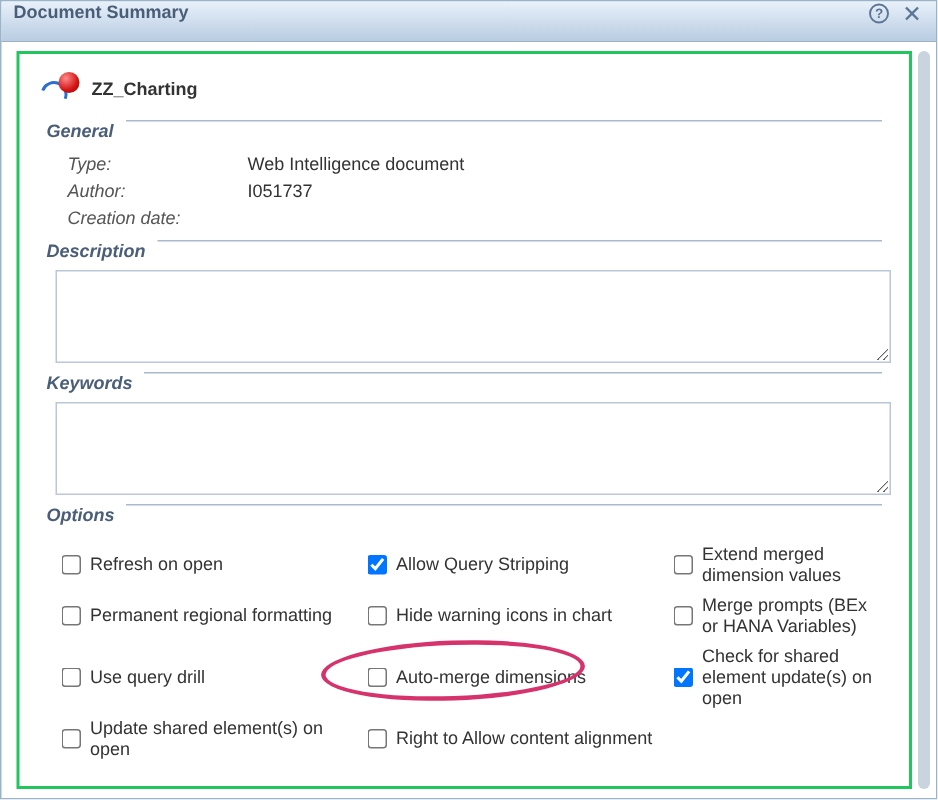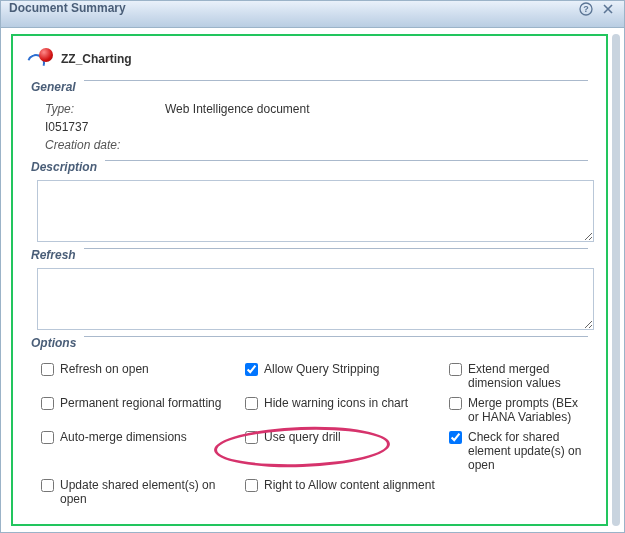--- a/index.html
+++ b/index.html
@@ -16,21 +16,21 @@
   .sphere .ball{position:absolute;right:0;top:0;width:14px;height:14px;border-radius:50%;background:radial-gradient(circle at 35% 30%,#ff8a8a 0%,#d21212 60%,#8a0b0b 100%)}
   .doc-title{font-weight:bold;color:#333}
   .section{margin-top:6px}
   .section-h{display:flex;align-items:flex-start;color:#4a5e78;font-weight:bold;font-style:italic;margin-bottom:6px}
   .section-h .line{flex:1;height:1px;background:#aab9cc;margin-left:8px}
   .kv{display:flex;padding:2px 0 2px 14px}
   .kv .k{width:120px;font-style:italic;color:#555}
   .kv .v{color:#333}
   textarea.box{width:570px;max-width:100%;height:62px;border:1px solid #b9c7d8;resize:both;font-family:inherit;font-size:12px;padding:4px;box-sizing:border-box;display:block;margin:4px 0 0 6px}
   .opts{display:grid;grid-template-columns:200px 200px 1fr;column-gap:4px;row-gap:6px;padding:6px 0 0 10px;position:relative}
-  .opt{display:flex;align-items:flex-start;line-height:14px}
+  .opt{display:flex;align-items:center;line-height:14px}
   .opt input{margin:1px 6px 0 0}
   .highlight{position:absolute;border:3px solid #d6336c;border-radius:50%;pointer-events:none}
   .hl1{left:213px;top:399px;width:170px;height:34px;transform:rotate(-2deg)}
 </style>
 </head>
 <body>
 
 <div class="window">
   <div class="titlebar">
     <span>Document Summary</span>
@@ -63,38 +63,39 @@
       <div class="section">
         <div class="section-h">
           <span>General</span>
           <span class="line"></span>
         </div>
         <div class="kv">
           <span class="k">Type:</span>
           <span class="v">Web Intelligence document</span>
         </div>
         <div class="kv">
+          <span class="k">Author:</span>
           <span class="v">I051737</span>
         </div>
         <div class="kv">
           <span class="k">Creation date:</span>
         </div>
       </div>
 
       <div class="section">
         <div class="section-h">
           <span>Description</span>
           <span class="line"></span>
         </div>
         <textarea class="box" style=""></textarea>
       </div>
 
       <div class="section">
         <div class="section-h">
-          <span>Refresh</span>
+          <span>Keywords</span>
           <span class="line"></span>
         </div>
         <textarea class="box" style=""></textarea>
       </div>
 
       <div class="section">
         <div class="section-h">
           <span>Options</span>
           <span class="line"></span>
         </div>
@@ -121,25 +122,25 @@
             <input type="checkbox" style="">
             <span>Hide warning icons in chart</span>
           </label>
           <label class="opt">
             <input type="checkbox" style="">
             <span>Merge prompts (BEx or HANA Variables)</span>
           </label>
 
           <label class="opt">
             <input type="checkbox" style="">
-            <span>Auto-merge dimensions</span>
+            <span>Use query drill</span>
           </label>
           <label class="opt">
             <input type="checkbox" style="">
-            <span>Use query drill</span>
+            <span>Auto-merge dimensions</span>
           </label>
           <label class="opt">
             <input type="checkbox" checked="" style="">
             <span>Check for shared element update(s) on open</span>
           </label>
 
           <label class="opt">
             <input type="checkbox" style="">
             <span>Update shared element(s) on open</span>
           </label>

